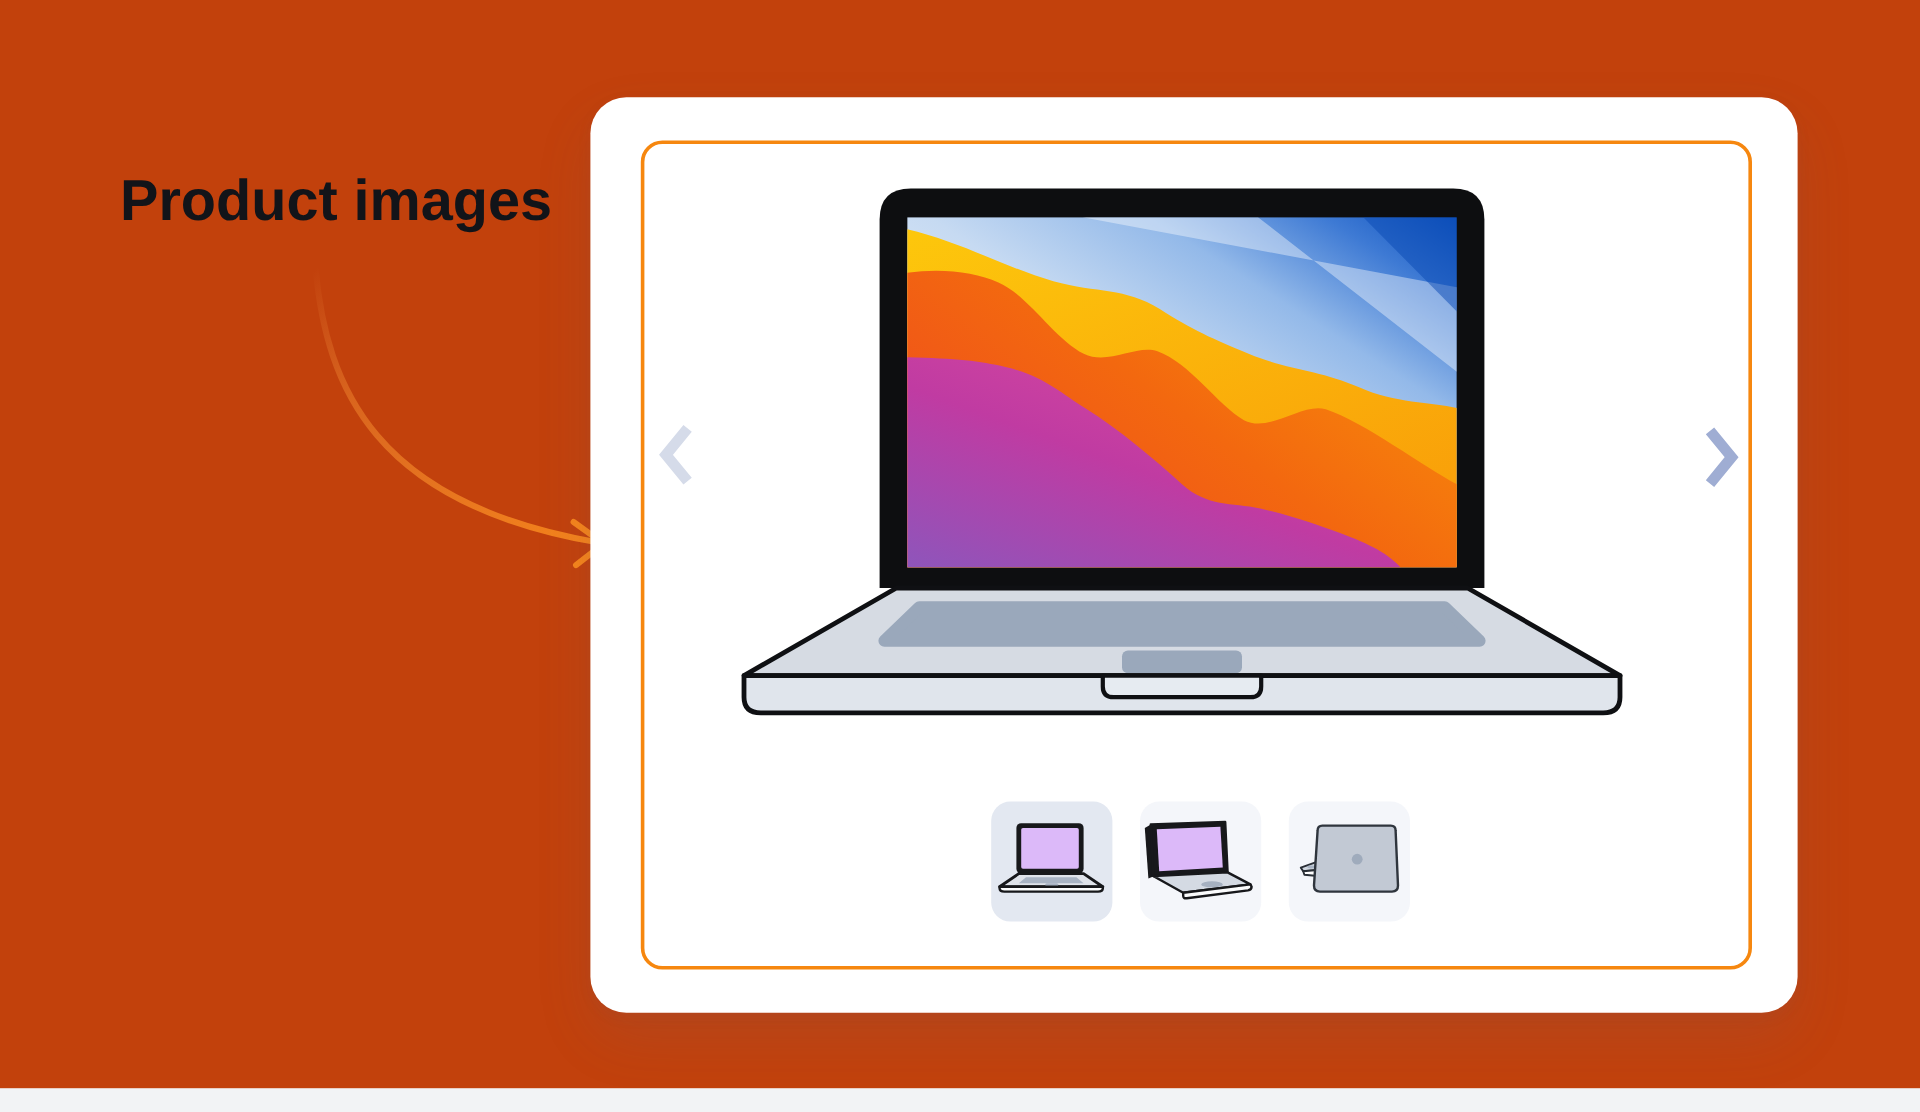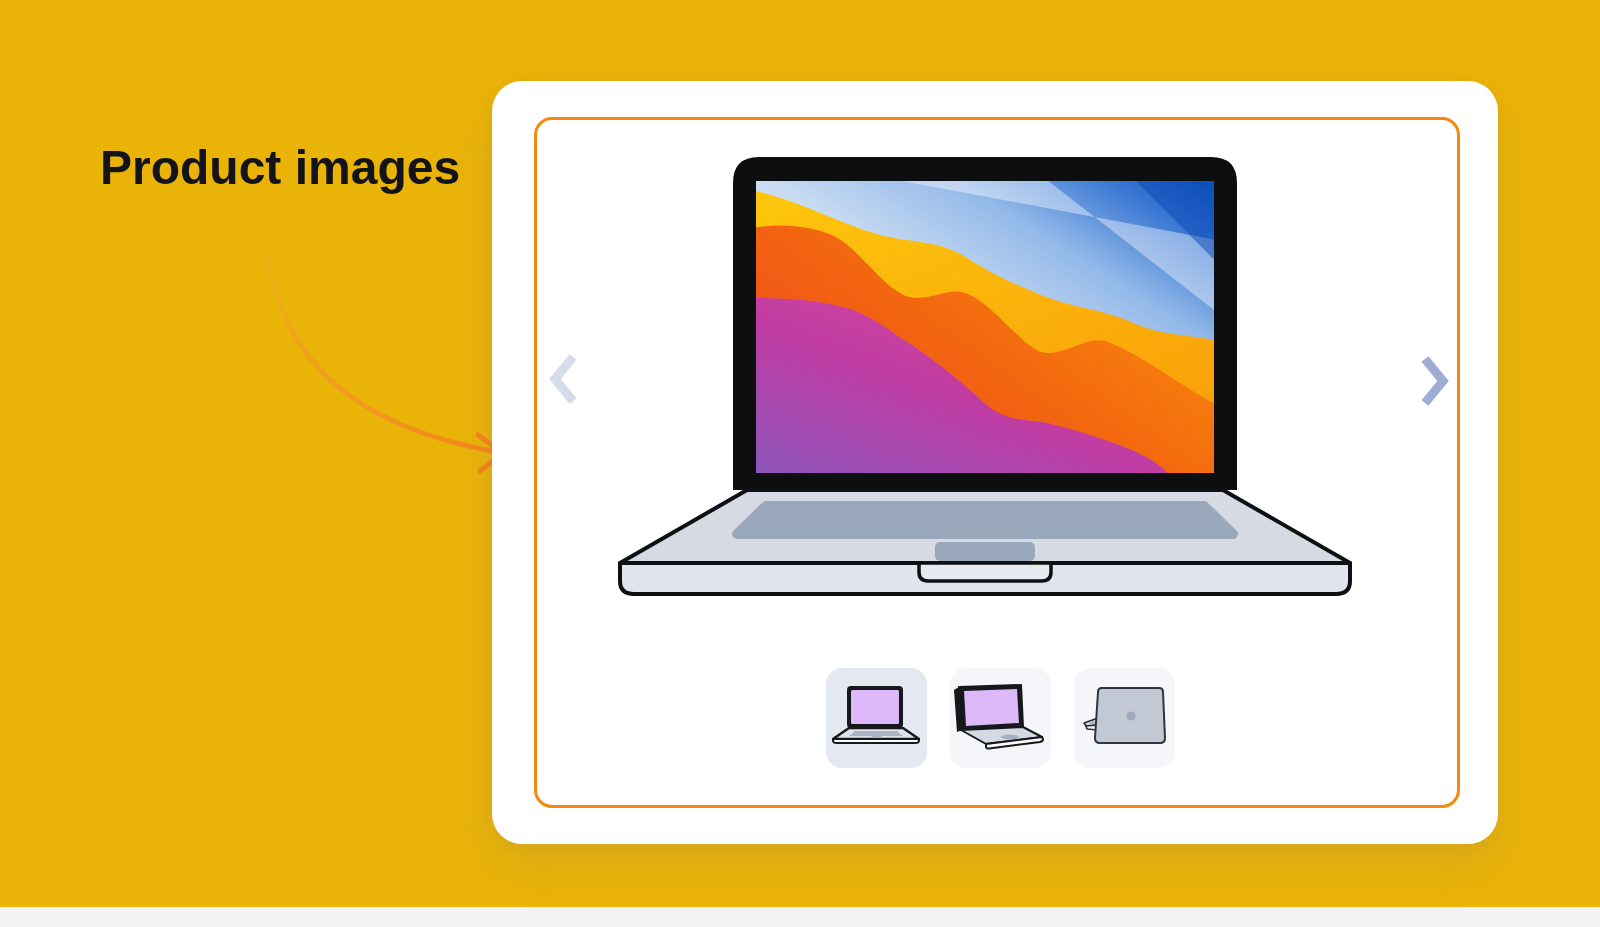--- a/index.html
+++ b/index.html
@@ -1,18 +1,18 @@
 <!DOCTYPE html>
 <html><head>
 <meta charset="utf-8">
 <style>
   html,body{margin:0;padding:0;background:#f2f3f5;}
   .stage{
     position:relative;width:1600px;height:907px;overflow:hidden;
-    background:#eab308;font-family:"Liberation Sans",sans-serif;
+    background:#c2410c;font-family:"Liberation Sans",sans-serif;
   }
   .annotation-label{
     position:absolute;left:100px;top:140px;
     font-size:48px;font-weight:700;color:#121419;letter-spacing:0;
   }
   .arrow-svg{position:absolute;left:0;top:0;pointer-events:none;}
   .card{
     position:absolute;left:492px;top:81px;width:1006px;height:763px;
     background:#ffffff;border-radius:30px;
     box-shadow:0 22px 48px rgba(96,108,130,0.12),0 4px 12px rgba(96,108,130,0.06);

